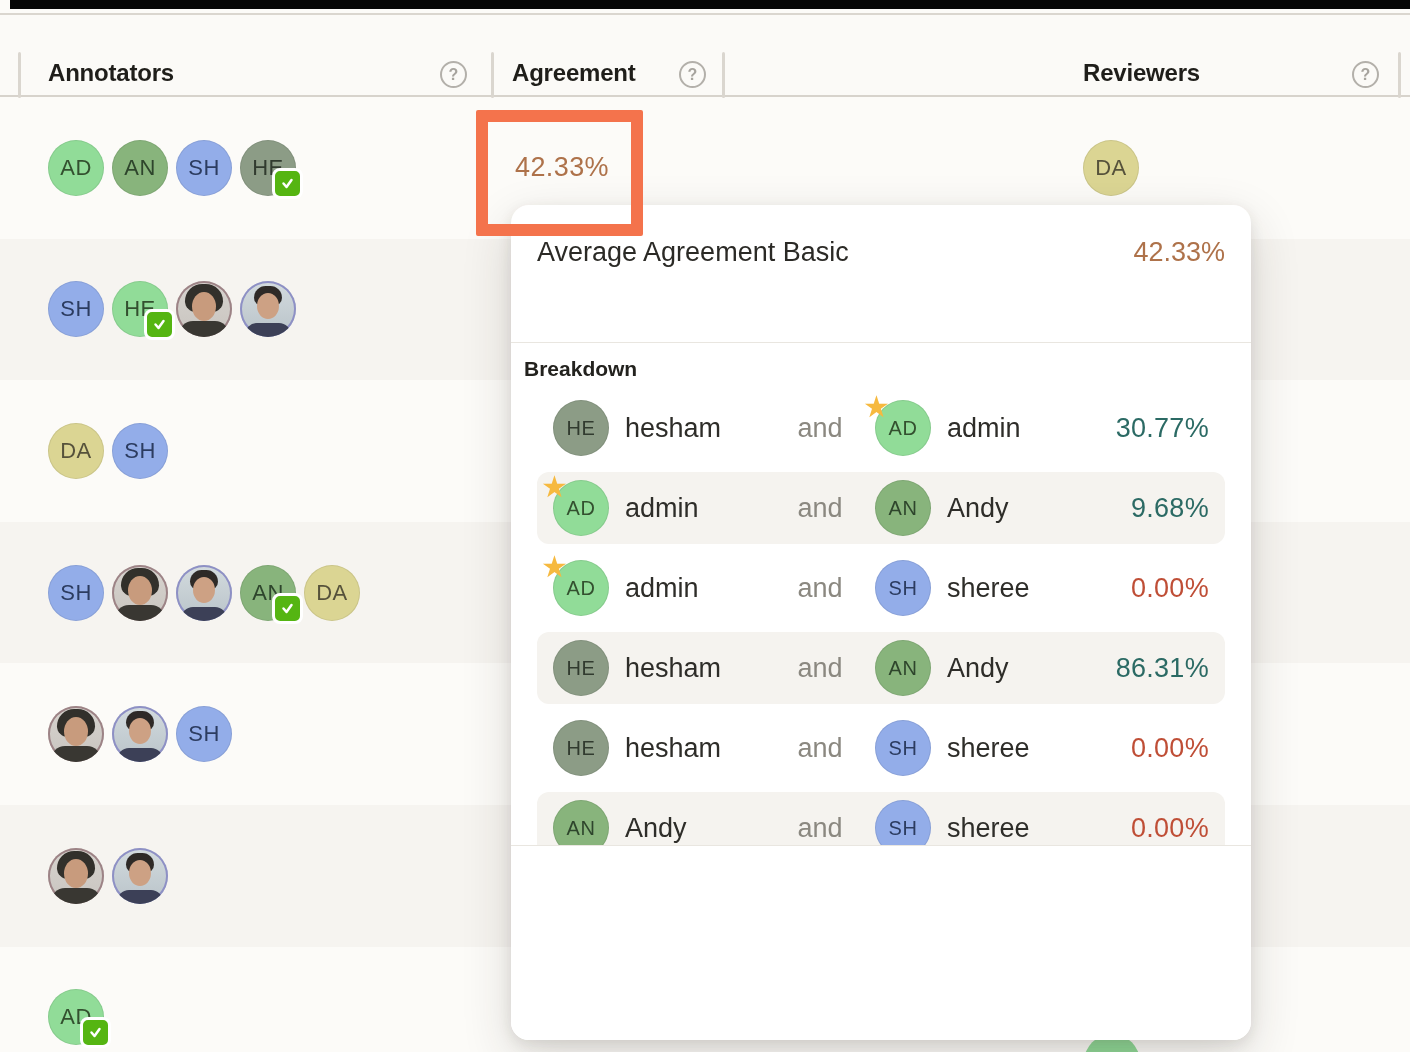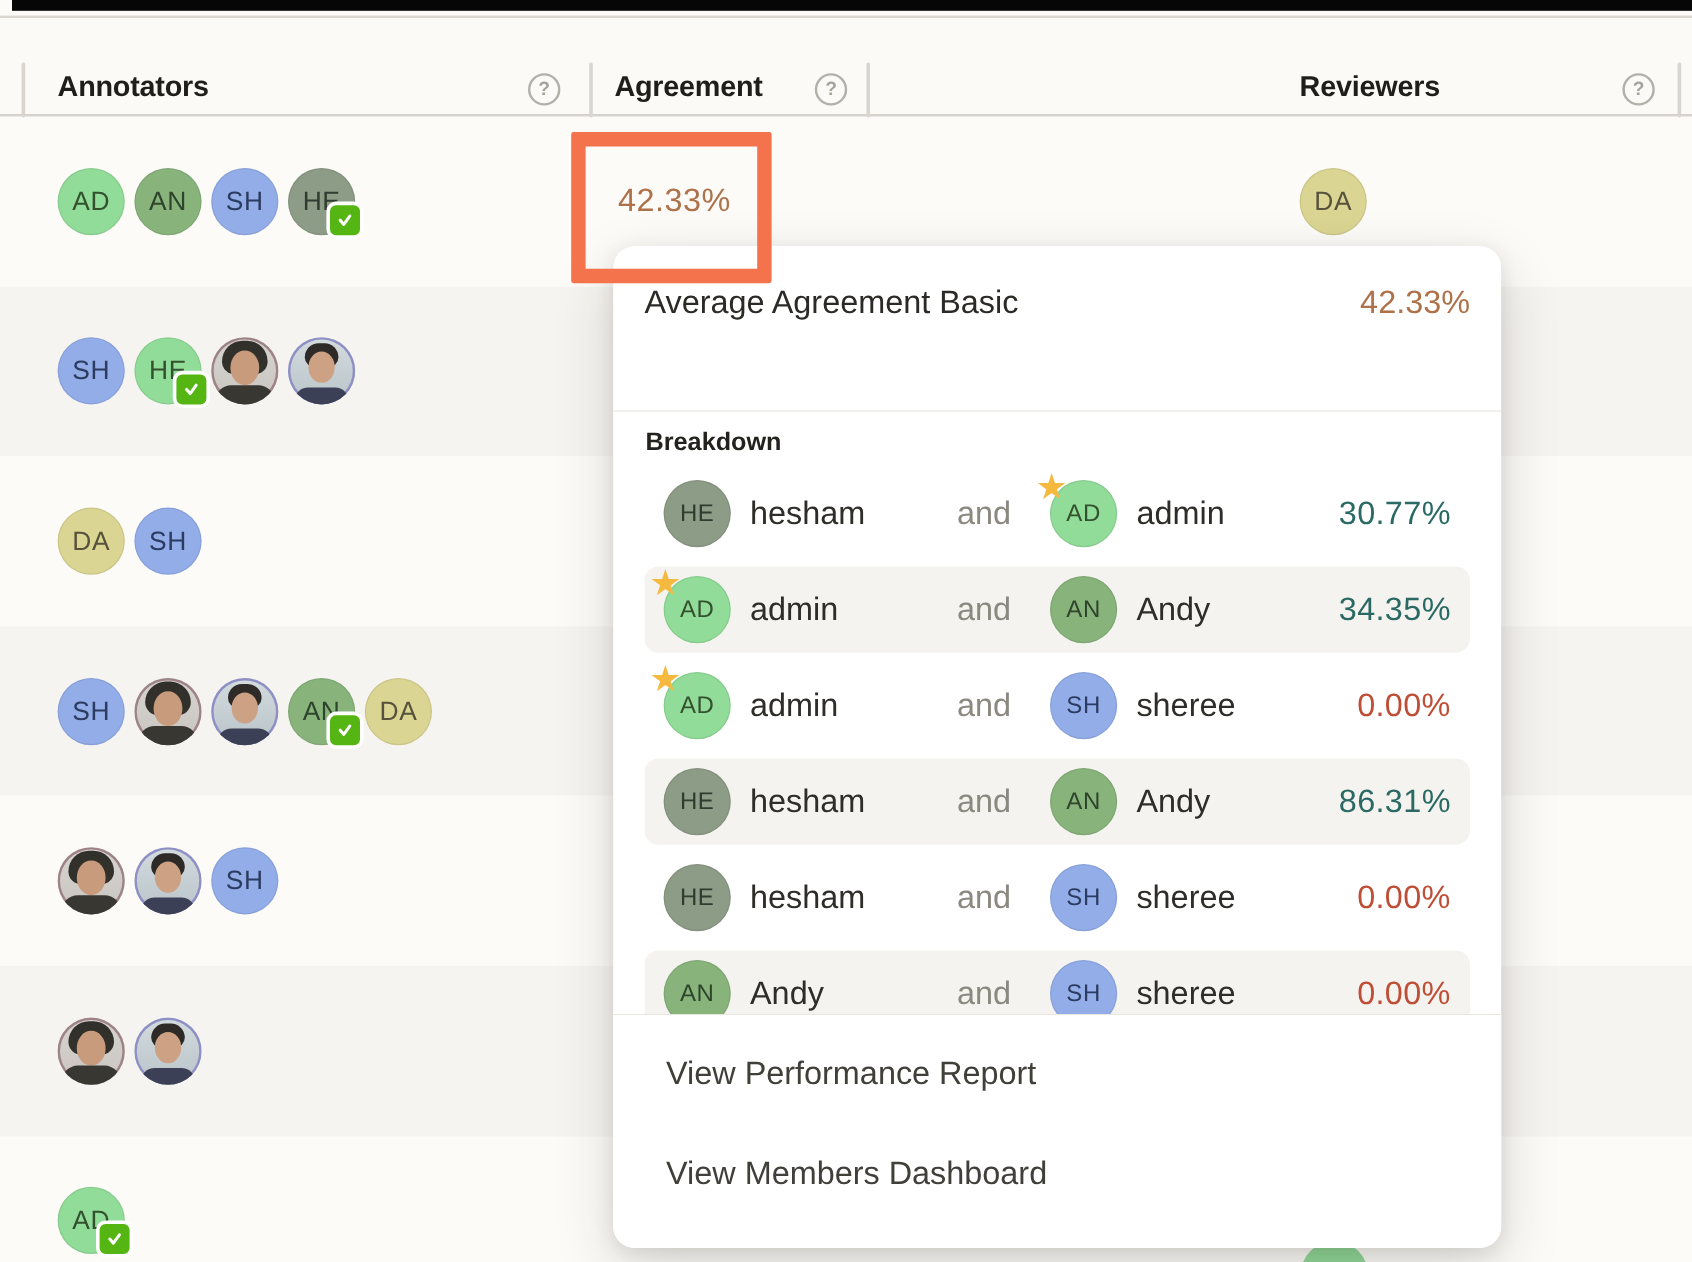--- a/index.html
+++ b/index.html
@@ -53,21 +53,21 @@
 
   .popover{position:absolute;left:511px;top:205px;width:740px;height:835px;background:#FFFFFF;border-radius:18px;
       box-shadow:0 4px 14px rgba(45,40,30,0.10),0 18px 50px rgba(45,40,30,0.16);z-index:20;}
   .p-line{position:absolute;left:26px;right:26px;display:flex;justify-content:space-between;font-size:27px;align-items:baseline;}
   .p-line .lab{color:var(--popText,#2B2A26);}
   .p-line1{top:32px;}
   .p-line1 .val{color:var(--copper,#AE724A);}
   .p-line2{top:84px;}
   .p-line2 .val{color:var(--gray,#716E66);}
   .p-div{position:absolute;top:137px;left:0;right:0;height:1px;background:#E9E6E0;}
-  .p-bl{position:absolute;left:27px;top:152px;font-size:21px;font-weight:700;color:#23221E;}
+  .p-bl{position:absolute;left:13px;top:152px;font-size:21px;font-weight:700;color:#23221E;}
   .p-list{position:absolute;left:26px;right:26px;top:187px;height:453px;overflow:hidden;}
   .brow{height:72px;margin-bottom:8px;border-radius:12px;display:flex;align-items:center;padding:0 16px;box-sizing:border-box;}
   .brow.shaded{background:var(--rowShadePopover,#F5F3EF);}
   .brow .av{font-size:20px;}
   .b-name{width:140px;font-size:27px;color:var(--nameText,#2E2D29);margin-left:16px;white-space:nowrap;}
   .b-and{width:110px;text-align:center;font-size:27px;color:var(--andText,#8B8880);}
   .b-name2{flex:1;font-size:27px;color:var(--nameText,#2E2D29);margin-left:16px;white-space:nowrap;}
   .b-pct{font-size:27px;letter-spacing:0.3px;}
   .b-pct.good{color:var(--teal,#2B6A64);}
   .b-pct.bad{color:var(--red,#BF4E36);}
@@ -283,21 +283,21 @@
           <div class="av" style="background: rgb(145, 220, 152); color: rgb(51, 80, 47);">
             <span>AD</span>
             <div class="star">★</div>
           </div>
           <div class="b-name">admin</div>
           <div class="b-and">and</div>
           <div class="av" style="background: rgb(136, 180, 124); color: rgb(46, 69, 44);">
             <span>AN</span>
           </div>
           <div class="b-name2">Andy</div>
-          <div class="b-pct good">34.35%</div>
+          <div class="b-pct good">9.68%</div>
         </div>
         <div class="brow">
           <div class="av" style="background: rgb(145, 220, 152); color: rgb(51, 80, 47);">
             <span>AD</span>
             <div class="star">★</div>
           </div>
           <div class="b-name">admin</div>
           <div class="b-and">and</div>
           <div class="av" style="background: rgb(147, 173, 233); color: rgb(44, 60, 96);">
             <span>SH</span>
@@ -336,20 +336,18 @@
           <div class="b-name">Andy</div>
           <div class="b-and">and</div>
           <div class="av" style="background: rgb(147, 173, 233); color: rgb(44, 60, 96);">
             <span>SH</span>
           </div>
           <div class="b-name2">sheree</div>
           <div class="b-pct bad">0.00%</div>
         </div>
       </div>
     <div class="p-footer">
-      <div class="p-link p-link1">View Performance Report</div>
-      <div class="p-link p-link2">View Members Dashboard</div>
     </div>
   </div>
 
   <div class="hl"></div>
 
 </div>
 
 </body></html>

